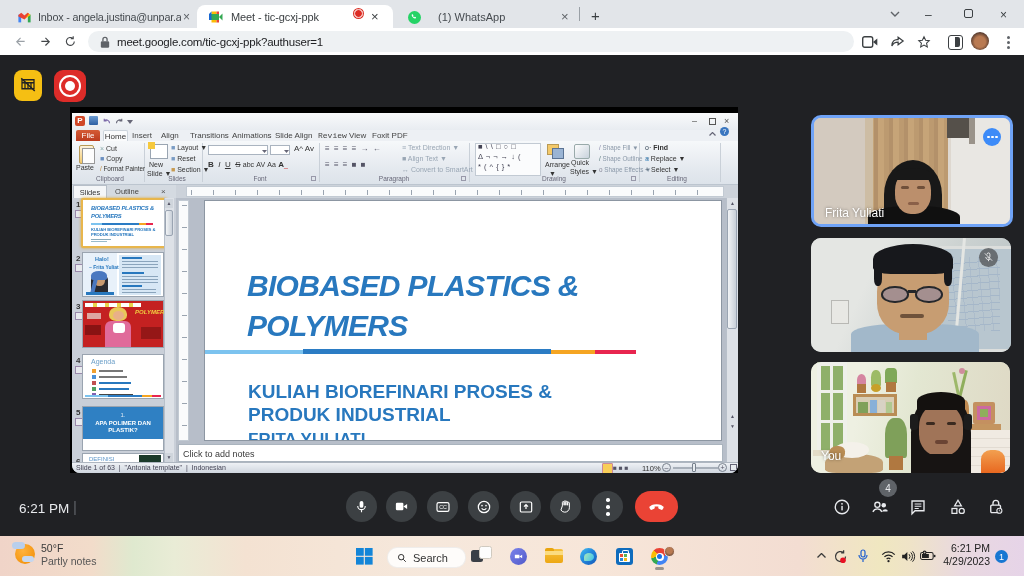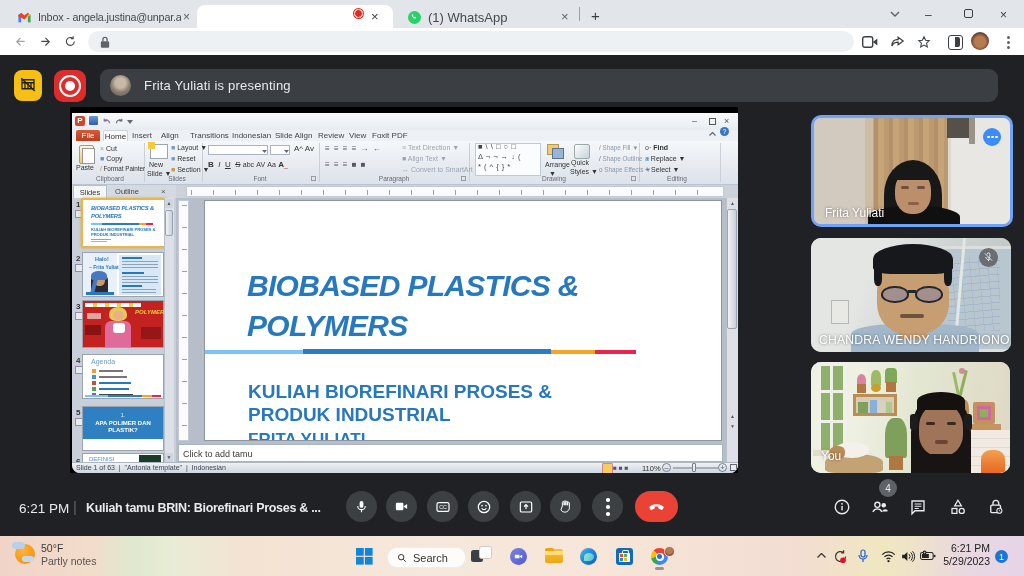--- a/index.html
+++ b/index.html
@@ -18,30 +18,42 @@
       <rect x="12.1" y="2.5" width="3.4" height="9.5" fill="#34a853"></rect>
       <path d="M15.5 2.8 L12 0.3 L8 3.4 L8 8 Z" fill="#fbbc04"></path>
       <path d="M0.5 2.8 L4 0.3 L8 3.4 L12 0.3 L13.5 1.4 L8 8.6 L0.5 4.8 Z" fill="#ea4335"></path>
       <path d="M0.5 2.8 L4 0.3 L8 3.4 L8 8 Z" fill="#c5221f" opacity="0"></path>
     </svg>
     <span style="font-size:10.8px;color:#454a4f;margin-left:7px;white-space:nowrap;overflow:hidden;width:143px;letter-spacing:-.2px;">Inbox - angela.justina@unpar.ac.i</span>
     <span style="color:#5f6368;font-size:12px;margin-left:2px;">×</span>
   </div>
 
   <div class="abs" style="left:197px;top:5px;width:196px;height:23px;background:#fff;border-radius:8px 8px 0 0;"></div>
+  <div class="abs flex" style="left:197px;top:5px;width:196px;height:23px;">
+    <svg width="14" height="12" viewBox="0 0 28 22" style="margin-left:12px;flex:none;">
+      <path d="M5 0 H15 V22 H5 Z" fill="#fbbc04"></path>
+      <path d="M15 0 H20 V22 H15 Z" fill="#ea4335"></path>
+      <path d="M0 5 H20 V17 H0 Z" fill="#34a853"></path>
+      <path d="M0 5 H5 V17 H0 Z" fill="#1967d2"></path>
+      <path d="M5 0 L0 5 H5 Z" fill="#1967d2"></path>
+      <path d="M20 11 L27 4 V18 L20 11 Z" fill="#34a853"></path>
+      <rect x="6" y="7" width="11" height="8" rx="2" fill="#fff" opacity="0"></rect>
+    </svg>
+    <span style="font-size:11px;color:#3c4043;margin-left:8px;white-space:nowrap;letter-spacing:-0.1px;">Meet - tic-gcxj-ppk</span>
+  </div>
   <div class="abs" style="left:353px;top:8px;width:11px;height:11px;border-radius:50%;background:radial-gradient(circle,#dd2c24 0 38%,#f3b6b2 46% 56%,#d93025 64% 100%);"></div>
   <div class="abs" style="left:371px;top:9px;color:#3c4043;font-size:13px;">×</div>
 
   <div class="abs flex" style="left:398px;top:6px;width:180px;height:22px;">
     <div style="width:13px;height:13px;border-radius:50%;background:#25d366;margin-left:10px;flex:none;position:relative;">
       <svg width="9" height="9" viewBox="0 0 24 24" style="position:absolute;left:2px;top:2px;">
           <path d="M6.6 3.2 C7 3 7.5 3.2 7.8 3.7 L9 5.8 C9.2 6.2 9.1 6.7 8.8 7 L7.9 7.9 C8.6 9.4 9.8 10.6 11.3 11.3 L12.2 10.4 C12.5 10.1 13 10 13.4 10.2 L15.5 11.4 C16 11.7 16.2 12.2 16 12.6 L15.3 14 C15 14.6 14.4 15 13.7 14.9 C8.9 14.3 5 10.4 4.3 5.5 C4.2 4.8 4.6 4.2 5.2 3.9 Z" fill="#fff"></path>
         </svg>
     </div>
-    <span style="font-size:13px;color:#454a4f;margin-left:7px;white-space:nowrap;">(1) WhatsApp</span>
+    <span style="font-size:11px;color:#454a4f;margin-left:17px;white-space:nowrap;">(1) WhatsApp</span>
   </div>
   <div class="abs" style="left:561px;top:9px;color:#5f6368;font-size:13px;">×</div>
   <div class="abs" style="left:579px;top:7px;width:1px;height:14px;background:#9aa0a6;"></div>
   <div class="abs" style="left:591px;top:7px;color:#3c4043;font-size:15px;font-weight:400;">+</div>
 
   <svg class="abs" width="10" height="6" viewBox="0 0 10 6" style="left:890px;top:11px;">
       <path d="M1 1 L5 5 L9 1" stroke="#5f6368" stroke-width="1.4" fill="none"></path>
     </svg>
   <div class="abs" style="left:925px;top:8px;color:#3c4043;font-size:12px;">–</div>
   <div class="abs" style="left:964px;top:9px;width:9px;height:9px;border:1.3px solid #3c4043;border-radius:2px;box-sizing:border-box;"></div>
@@ -56,20 +68,21 @@
       <path d="M4 11 H16 M11 5 L17.5 11.5 L11 18" stroke="#44474a" stroke-width="2" fill="none"></path>
     </svg>
   <svg class="abs" width="13" height="13" viewBox="0 0 24 24" style="left:64px;top:7px;">
       <path d="M19 12 a7.3 7.3 0 1 1 -2.3 -5.4 M17 2.2 v4.6 h-4.6" stroke="#44474a" stroke-width="2.1" fill="none"></path>
     </svg>
   <div class="abs" style="left:88px;top:3px;width:766px;height:21px;border-radius:11px;background:#eef1f3;"></div>
   <svg class="abs" width="10" height="12" viewBox="0 0 12 14" style="left:100px;top:8px;">
       <rect x="1" y="6" width="10" height="8" rx="1.5" fill="#5f6368"></rect>
       <path d="M3.5 6 V4 a2.5 2.5 0 0 1 5 0 V6" stroke="#5f6368" stroke-width="1.6" fill="none"></path>
     </svg>
+  <div class="abs" style="left:117px;top:8px;font-size:11.5px;letter-spacing:-0.2px;color:#202124;">meet.google.com/tic-gcxj-ppk?authuser=1</div>
 
   <svg class="abs" width="16" height="12" viewBox="0 0 16 12" style="left:862px;top:8px;">
       <rect x="0.7" y="0.7" width="10" height="10.6" rx="2" fill="none" stroke="#3c4043" stroke-width="1.4"></rect>
       <path d="M11 6 L15.3 2.6 V9.4 Z" fill="#3c4043"></path>
     </svg>
   <svg class="abs" width="15" height="15" viewBox="0 0 24 24" style="left:890px;top:6px;">
       <path d="M13 5 L21 11 L13 17 V13 C7 13 4.5 16 3 19 C3 12 7 8 13 9 Z" fill="none" stroke="#3c4043" stroke-width="2"></path>
     </svg>
   <svg class="abs" width="14" height="14" viewBox="0 0 24 24" style="left:917px;top:7px;">
       <path d="M12 3 L14.8 9 L21 9.7 L16.4 14 L17.7 20.4 L12 17.2 L6.3 20.4 L7.6 14 L3 9.7 L9.2 9 Z" fill="none" stroke="#3c4043" stroke-width="1.8"></path>
@@ -88,30 +101,25 @@
     <svg width="18" height="18" viewBox="0 0 24 24" style="margin:6px 0 0 5px;">
       <path d="M4 5 H20 V17 H4 Z M4 9 H20 M8 9 V17 M12 9 V17 M16 9 V17" stroke="#202124" stroke-width="1.7" fill="none"></path>
       <path d="M3 3 L21 20" stroke="#202124" stroke-width="1.9"></path>
     </svg>
   </div>
   <div class="abs" style="left:54px;top:15px;width:32px;height:32px;border-radius:9px;background:#dd2c29;">
     <div style="width:18px;height:18px;border:2.5px solid #fff;border-radius:50%;margin:4.5px 0 0 4.5px;position:relative;">
       <div style="width:10px;height:10px;background:#fff;border-radius:50%;position:absolute;left:4px;top:4px;"></div>
     </div>
   </div>
-  <div class="abs flex" style="left:100px;top:14px;width:898px;height:33px;border-radius:9px;background:#3b3e42;">
-    <div style="width:21px;height:21px;border-radius:50%;margin-left:10px;background:radial-gradient(circle at 50% 38%,#c9b8a6 0 30%,#8a7f72 55%,#5f574e 100%);"></div>
-    <span style="color:#e8eaed;font-size:13px;margin-left:13px;letter-spacing:.2px;">Frita Yuliati is presenting</span>
-  </div>
 
   <div class="abs" style="left:70px;top:52px;width:668px;height:366px;background:#000;"></div>
 
   <div class="abs" style="left:19px;top:446px;color:#e8eaed;font-size:13.5px;">6:21 PM</div>
   <div class="abs" style="left:73px;top:443px;color:#5f6368;font-size:15px;">|</div>
-  <div class="abs" style="left:86px;top:446px;color:#e8eaed;font-size:12.5px;font-weight:bold;letter-spacing:-.3px;">Kuliah tamu BRIN: Biorefinari Proses &amp; ...</div>
 </div>
 
 <div class="abs" id="ppt" style="left:72px;top:113px;width:666px;height:360px;background:#ccd2da;border-radius:0 0 8px 8px;overflow:hidden;font-family:'Liberation Sans',sans-serif;">
 
   <div class="abs" style="left:0;top:0;width:666px;height:17px;background:linear-gradient(#f9fafb,#e8ecf1);border-bottom:1px solid #d4d9df;"></div>
   <div class="abs" style="left:3px;top:3px;width:10px;height:10px;background:#d04727;border-radius:2px;color:#fff;font-size:8px;font-weight:bold;text-align:center;line-height:10px;">P</div>
   <div class="abs" style="left:17px;top:3px;width:9px;height:9px;background:linear-gradient(#6b9bd2,#2d5fa3);border-radius:1px;"></div>
   <svg class="abs" width="9" height="8" viewBox="0 0 12 10" style="left:30px;top:4px;">
       <path d="M10 8 a4 4 0 0 0 -7 -3 M3 2 v3 h3" stroke="#7a68a8" stroke-width="1.5" fill="none"></path>
     </svg>
@@ -124,23 +132,23 @@
   <div class="abs" style="left:620px;top:3px;color:#555;font-size:9px;">–</div>
   <div class="abs" style="left:637px;top:5px;width:7px;height:7px;border:1px solid #555;box-sizing:border-box;"></div>
   <div class="abs" style="left:652px;top:3px;color:#555;font-size:9px;">×</div>
 
   <div class="abs" style="left:0;top:17px;width:666px;height:11px;background:#edf0f4;"></div>
   <div class="abs" style="left:4px;top:17px;width:24px;height:11px;background:linear-gradient(#d45b35,#bc3c1f);border-radius:2px 2px 0 0;color:#fff;font-size:8px;text-align:center;line-height:11px;">File</div>
   <div class="abs" style="left:31px;top:17px;width:25px;height:11px;background:#fafbfc;border:1px solid #ccd4dc;border-bottom:none;border-radius:2px 2px 0 0;font-size:8px;color:#333;text-align:center;line-height:11px;box-sizing:border-box;">Home</div>
   <div class="abs" style="left:60px;top:18px;font-size:8px;color:#444;">Insert</div>
   <div class="abs" style="left:89px;top:18px;font-size:8px;color:#444;">Align</div>
   <div class="abs" style="left:118px;top:18px;font-size:8px;color:#444;">Transitions</div>
-  <div class="abs" style="left:160px;top:18px;font-size:8px;color:#444;">Indonesian</div>
+  <div class="abs" style="left:160px;top:18px;font-size:8px;color:#444;">Animations</div>
   <div class="abs" style="left:203px;top:18px;font-size:8px;color:#444;">Slide Align</div>
-  <div class="abs" style="left:246px;top:18px;font-size:8px;color:#444;">Review</div>
+  <div class="abs" style="left:246px;top:18px;font-size:8px;color:#444;font-family:Liberation Mono, monospace;">Review</div>
   <div class="abs" style="left:277px;top:18px;font-size:8px;color:#444;">View</div>
   <div class="abs" style="left:300px;top:18px;font-size:8px;color:#444;">Foxit PDF</div>
 
   <div class="abs" style="left:0;top:28px;width:666px;height:43px;background:linear-gradient(#f6f8fa,#e3e8ee 70%,#dde3ea);border-bottom:1px solid #bcc5cf;"></div>
 
   <div class="abs" style="left:72px;top:30px;width:1px;height:39px;background:#c9d0d8;"></div>
   <div class="abs" style="left:130px;top:30px;width:1px;height:39px;background:#c9d0d8;"></div>
   <div class="abs" style="left:247px;top:30px;width:1px;height:39px;background:#c9d0d8;"></div>
   <div class="abs" style="left:397px;top:30px;width:1px;height:39px;background:#c9d0d8;"></div>
   <div class="abs" style="left:567px;top:30px;width:1px;height:39px;background:#c9d0d8;"></div>
@@ -317,21 +325,21 @@
     <div style="position:absolute;left:43px;top:229px;font-size:17px;font-weight:bold;color:#2878be;">FRITA YULIATI</div>
   </div>
 
   <div class="abs" style="left:654px;top:85px;width:12px;height:264px;background:#dde1e7;border-left:1px solid #b8c0ca;box-sizing:border-box;"></div>
   <div class="abs" style="left:656px;top:86px;width:9px;height:9px;font-size:5px;color:#556;text-align:center;line-height:9px;">▲</div>
   <div class="abs" style="left:655px;top:96px;width:10px;height:120px;background:linear-gradient(90deg,#f2f4f6,#c8cfd8);border:1px solid #9aa4b2;border-radius:2px;box-sizing:border-box;"></div>
   <div class="abs" style="left:656px;top:300px;width:9px;height:9px;font-size:5px;color:#556;text-align:center;">▲</div>
   <div class="abs" style="left:656px;top:310px;width:9px;height:9px;font-size:5px;color:#556;text-align:center;">▼</div>
 
   <div class="abs" style="left:106px;top:331px;width:545px;height:18px;background:#fff;border:1px solid #aab4be;box-sizing:border-box;"></div>
-  <div class="abs" style="left:111px;top:336px;font-size:9px;color:#3a3a3a;">Click to add tamu</div>
+  <div class="abs" style="left:111px;top:336px;font-size:9px;color:#3a3a3a;">Click to add notes</div>
 
   <div class="abs" style="left:0;top:349px;width:666px;height:11px;background:linear-gradient(#eef1f5,#ccd3dc);border-top:1px solid #aeb6c0;"></div>
   <div class="abs" style="left:4px;top:351px;font-size:7px;color:#445;">Slide 1 of 63&nbsp;&nbsp;|&nbsp;&nbsp;"Antonia template"&nbsp;&nbsp;|&nbsp;&nbsp;Indonesian</div>
   <div class="abs" style="left:530px;top:350px;width:9px;height:9px;background:#f8ce58;border:1px solid #c89;border-radius:1px;"></div>
   <div class="abs" style="left:541px;top:351px;font-size:6.5px;color:#556;">■ ■ ■</div>
   <div class="abs" style="left:570px;top:351px;font-size:7.5px;color:#333;">110%</div>
   <div class="abs" style="left:590px;top:350px;width:9px;height:9px;border-radius:50%;border:1px solid #78828e;font-size:7px;color:#556;text-align:center;line-height:8px;box-sizing:border-box;">–</div>
   <div class="abs" style="left:601px;top:354px;width:45px;height:2px;background:#a8b0ba;"></div>
   <div class="abs" style="left:620px;top:350px;width:4px;height:9px;background:#e8ecf0;border:1px solid #78828e;border-radius:1px;box-sizing:border-box;"></div>
   <div class="abs" style="left:646px;top:350px;width:9px;height:9px;border-radius:50%;border:1px solid #78828e;font-size:7px;color:#556;text-align:center;line-height:8px;box-sizing:border-box;">+</div>
@@ -378,21 +386,20 @@
   <div class="abs" style="left:97px;top:52px;width:8px;height:2.5px;background:#23262a;"></div>
   <div class="abs" style="left:89px;top:76px;width:24px;height:3.5px;background:#50392a;border-radius:2px;opacity:.75;"></div>
   <div class="abs" style="left:88px;top:86px;width:28px;height:16px;background:#c79d72;"></div>
 
   <div class="abs" style="left:168px;top:10px;width:19px;height:19px;border-radius:50%;background:rgba(90,94,98,.85);">
     <svg width="11" height="11" viewBox="0 0 24 24" style="margin:4px;">
         <path d="M9 5 a3 3 0 0 1 6 0 v5 a3 3 0 0 1 -5 2.2 M6 11 a6 6 0 0 0 9.5 4.5 M12 17 v3" stroke="#fff" stroke-width="1.8" fill="none"></path>
         <path d="M4 3 L20 19" stroke="#fff" stroke-width="1.8"></path>
       </svg>
   </div>
-  <div class="abs" style="left:8px;top:95px;white-space:nowrap;font-size:12.2px;letter-spacing:0px;color:#fff;text-shadow:0 0 3px rgba(0,0,0,.5);letter-spacing:.2px;">CHANDRA WENDY HANDRIONO</div>
 </div>
 
 <div class="abs" style="left:811px;top:362px;width:199px;height:111px;border-radius:10px;overflow:hidden;background:#e4e7d4;">
   <div class="abs" style="left:0;top:0;width:100%;height:100%;background:linear-gradient(100deg,#eef0e2 0 25%,#e3e7d2 50%,#ded8c4 100%);"></div>
 
   <div class="abs" style="left:6px;top:0px;width:30px;height:92px;background:#8fb06a;border:4px solid #eff0ea;box-sizing:border-box;"></div>
   <div class="abs" style="left:19px;top:0;width:3px;height:92px;background:#eff0ea;"></div>
   <div class="abs" style="left:6px;top:28px;width:30px;height:3px;background:#eff0ea;"></div>
   <div class="abs" style="left:6px;top:58px;width:30px;height:3px;background:#eff0ea;"></div>
   <div class="abs" style="left:2px;top:88px;width:40px;height:6px;background:#e3dcc8;"></div>
@@ -592,15 +599,15 @@
       <path d="M14 6 a6 6 0 0 1 0 8 M17 3 a10 10 0 0 1 0 14 M20 1 a13 13 0 0 1 0 18" stroke="#222" stroke-width="1.7" fill="none"></path>
     </svg>
   <svg class="abs" width="16" height="12" viewBox="0 0 28 20" style="left:920px;top:14px;">
       <rect x="1" y="4" width="22" height="12" rx="3" fill="none" stroke="#222" stroke-width="1.8"></rect>
       <rect x="24" y="8" width="3" height="4" fill="#222"></rect>
       <rect x="3.5" y="6.5" width="12" height="7" fill="#222"></rect>
       <circle cx="8" cy="4" r="3.5" fill="#222"></circle>
       <path d="M6.5 4 L9.5 4 M8 2.5 L8 5.5" stroke="#f3e6d8" stroke-width="1"></path>
     </svg>
   <div class="abs" style="left:910px;top:6px;width:80px;text-align:right;font-size:10.5px;color:#222;">6:21 PM</div>
-  <div class="abs" style="left:910px;top:19px;width:80px;text-align:right;font-size:10.5px;color:#222;">5/29/2023</div>
+  <div class="abs" style="left:910px;top:19px;width:80px;text-align:right;font-size:10.5px;color:#222;">4/29/2023</div>
   <div class="abs flex" style="left:995px;top:14px;width:13px;height:13px;border-radius:50%;background:#1777d2;color:#fff;font-size:9px;justify-content:center;">1</div>
 </div>
 
 </body></html>

